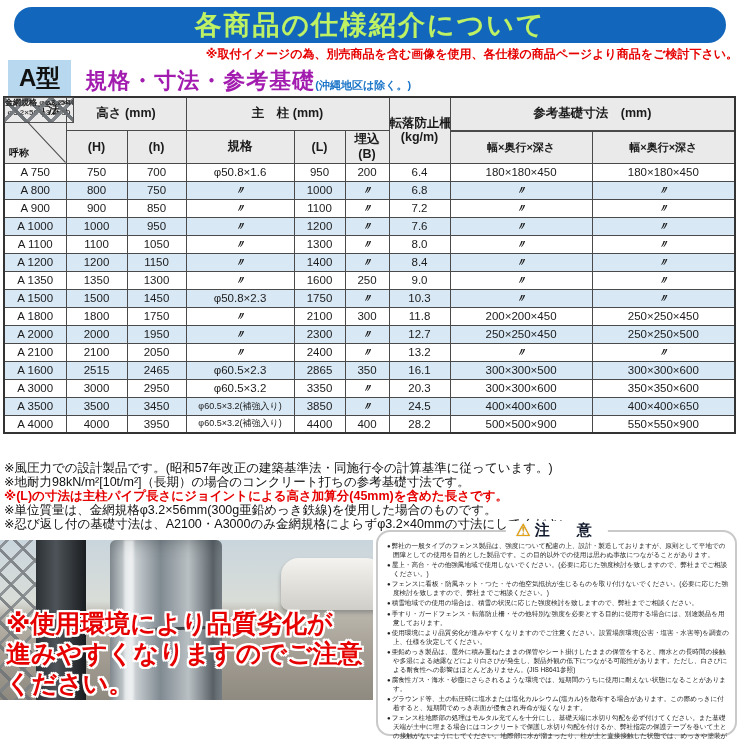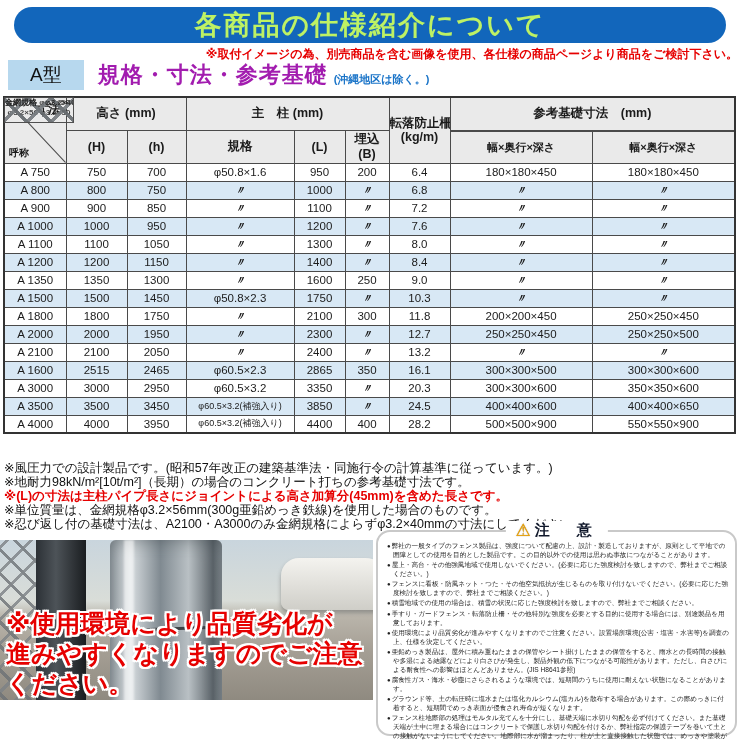--- a/index.html
+++ b/index.html
@@ -15,23 +15,23 @@
     display:flex; align-items:center; justify-content:center;
   }
   .title-bar span { color:#bef264; font-size:27px; font-weight:bold; letter-spacing:2px; }
   .notice {
     position:absolute; top:46px; right:2px; width:740px;
     text-align:right; font-size:12px; font-weight:bold; color:#e60000;
   }
   .section-row {
     position:absolute; left:8px; top:60px; display:flex; align-items:flex-end;
   }
-  .badge { background:#b7d8ee; color:#111; font-size:19px; font-weight:normal; padding:2px 22px; }
+  .badge { background:#b7d8ee; color:#111; font-size:24px; font-weight:bold; padding:2px 11px; }
   .section-title { font-size:22px; font-weight:bold; color:#a21caf; margin-left:14px; letter-spacing:1px; }
-  .section-sub { font-size:11px; font-weight:bold; color:#1a74c8; margin-left:6px; padding-bottom:3px; }
+  .section-sub { font-size:11px; font-weight:bold; color:#1a74c8; padding-bottom:3px; }
 
   
   table.spec {
     position:absolute; left:3px; top:96px; width:733px;
     border-collapse:collapse; table-layout:fixed;
   }
   table.spec th, table.spec td {
     border:1px solid #4a4a4a; text-align:center; vertical-align:middle;
     overflow:hidden; white-space:nowrap; color:#1b1b1b;
   }

